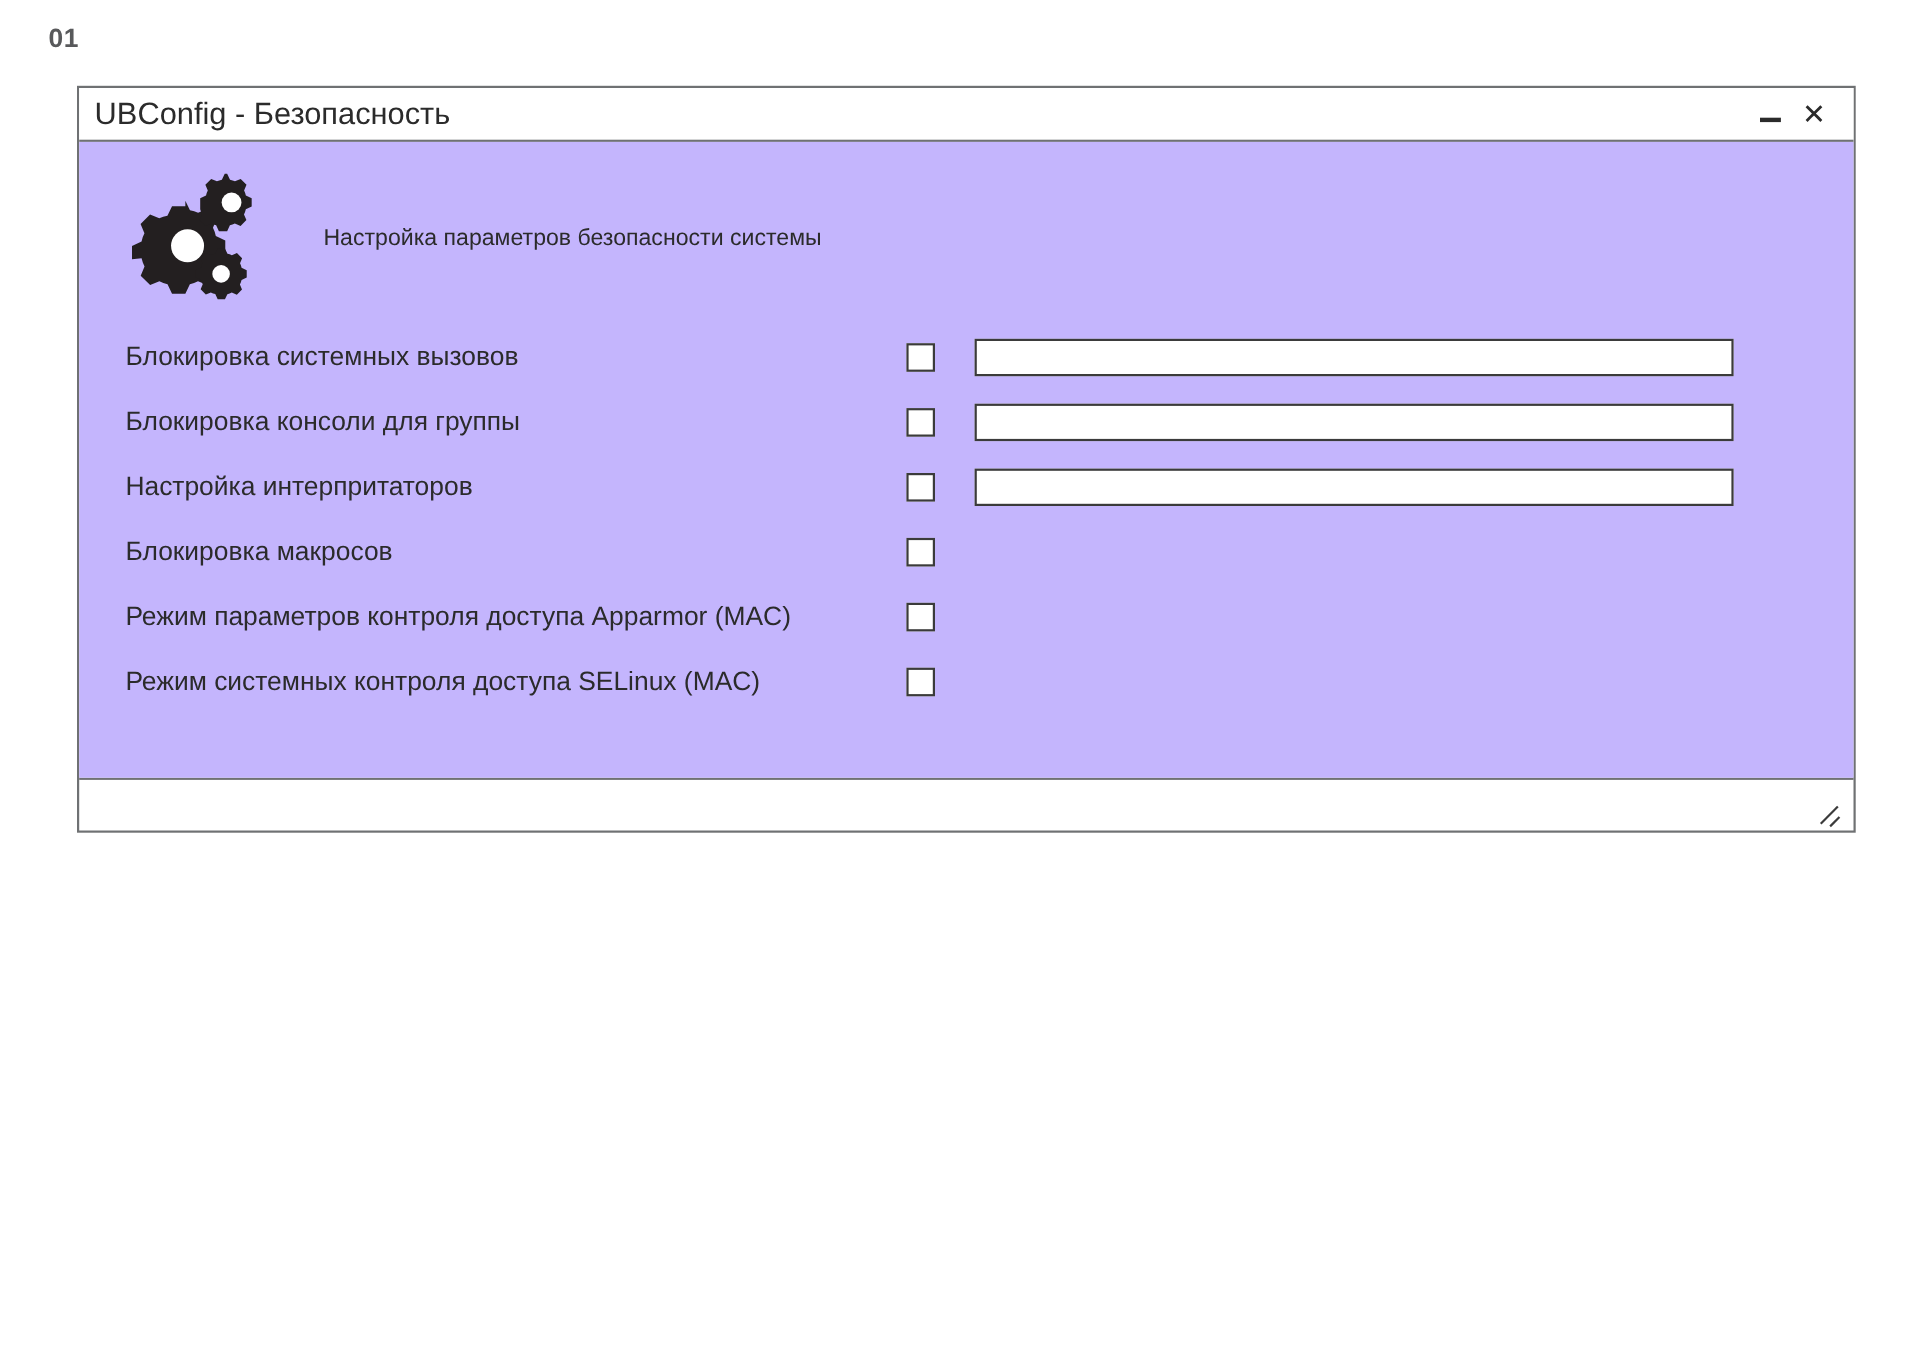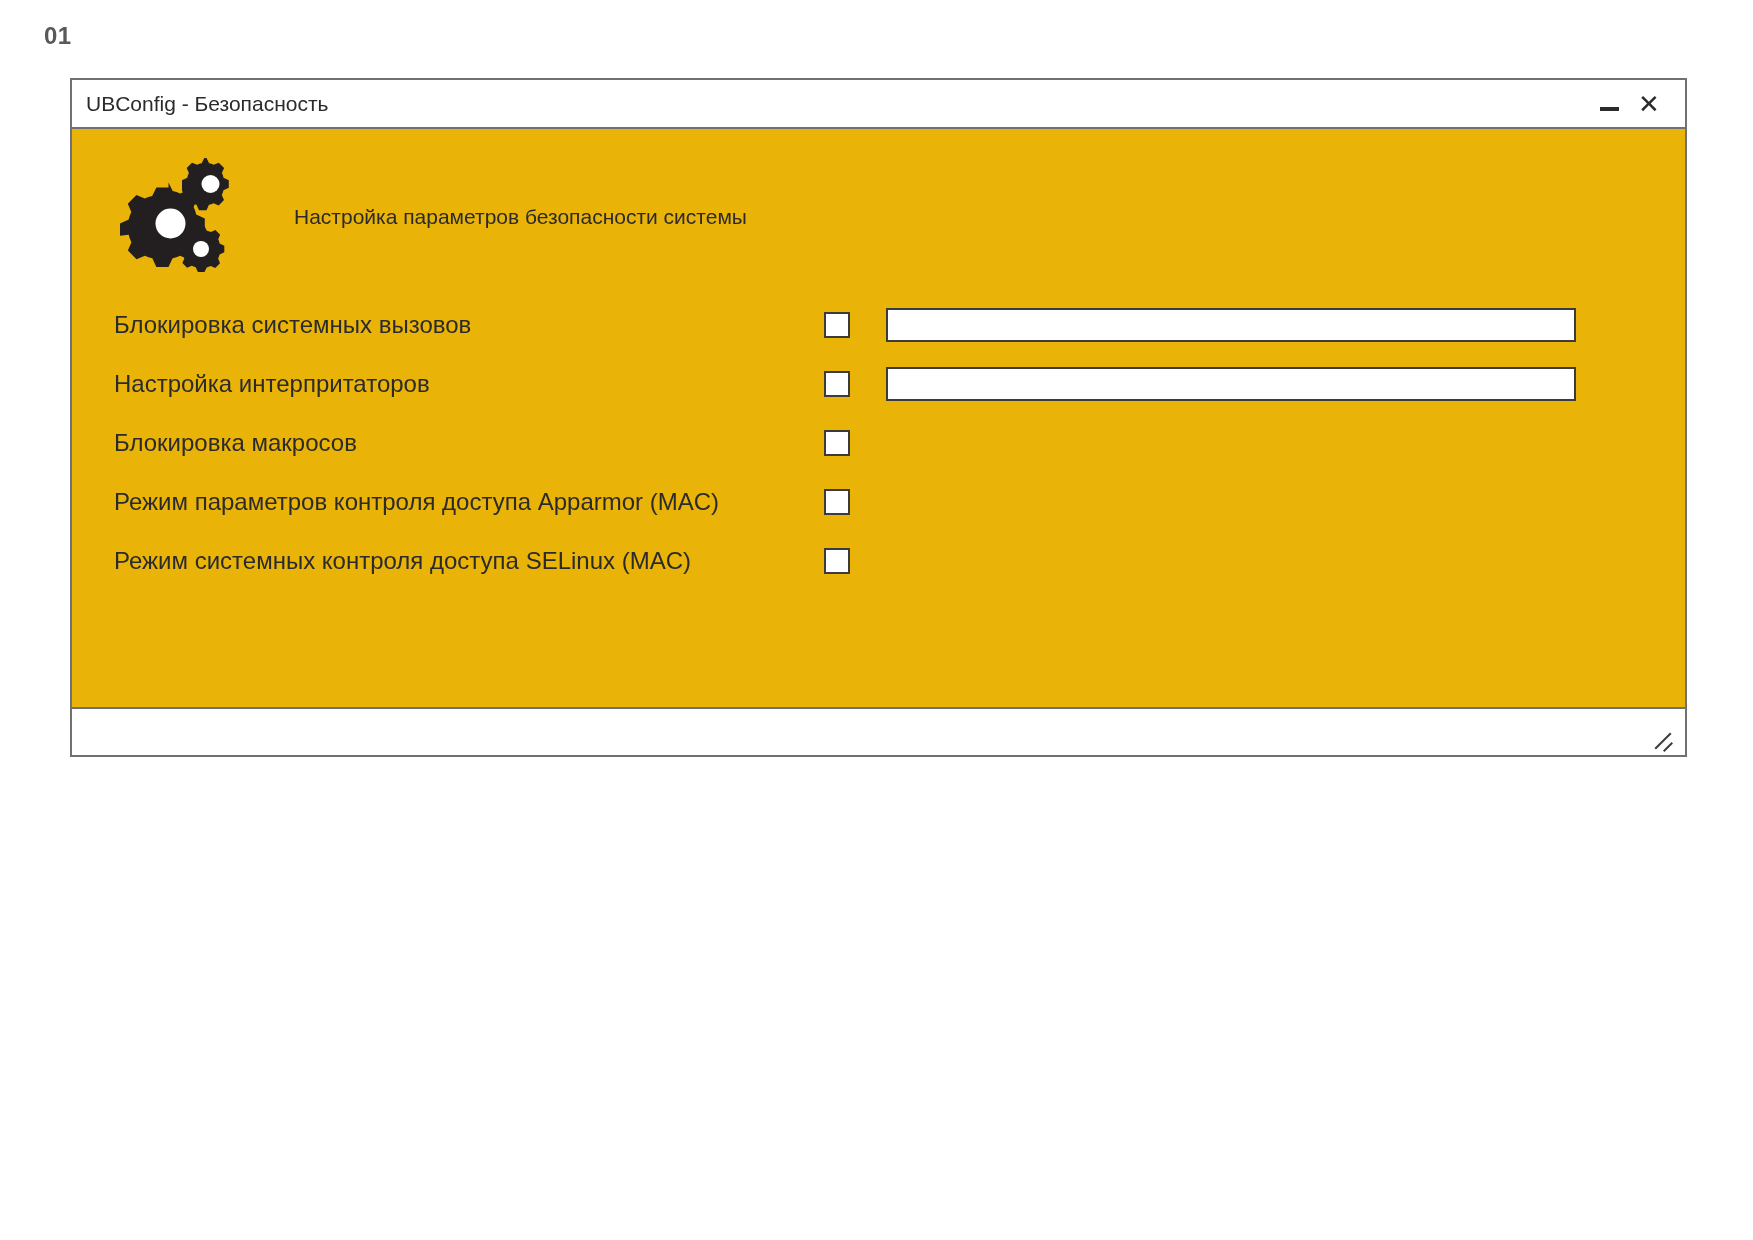--- a/index.html
+++ b/index.html
@@ -47,21 +47,21 @@
     height: 49px;
     box-sizing: border-box;
     border-bottom: 2px solid #6f7173;
     display: flex;
     align-items: center;
     padding: 0 16px 0 14px;
     background: #ffffff;
   }
 
   .title-text {
-    font-size: 21px;
+    font-size: 28px;
     color: #2b2b2b;
     white-space: nowrap;
   }
 
   .titlebar-spacer { flex: 1 1 auto; }
 
   .win-btn {
     width: 40px;
     height: 36px;
     display: flex;
@@ -85,21 +85,21 @@
     font-size: 26px;
     font-weight: 400;
     line-height: 1;
     color: #2b2b2b;
   }
 
   .window-body {
     flex: 1 1 auto;
     position: relative;
     padding: 0;
-    background: #eab308;
+    background: #c4b5fd;
   }
 
   .header-area {
     display: flex;
     align-items: center;
     padding: 26px 0 0 42px;
     height: 150px;
     box-sizing: border-box;
   }
 
@@ -236,20 +236,25 @@
 
       <div class="settings-list">
 
         <div class="setting-row">
           <div class="setting-label">Блокировка системных вызовов</div>
           <div class="checkbox"></div>
           <input class="text-field" type="text" value="" placeholder="" style="">
         </div>
 
 
+        <div class="setting-row">
+          <div class="setting-label">Блокировка консоли для группы</div>
+          <div class="checkbox"></div>
+          <input class="text-field" type="text" value="" placeholder="" style="">
+        </div>
 
         <div class="setting-row">
           <div class="setting-label">Настройка интерпритаторов</div>
           <div class="checkbox"></div>
           <input class="text-field" type="text" value="" placeholder="" style="">
         </div>
 
         <div class="setting-row">
           <div class="setting-label">Блокировка макросов</div>
           <div class="checkbox"></div>

